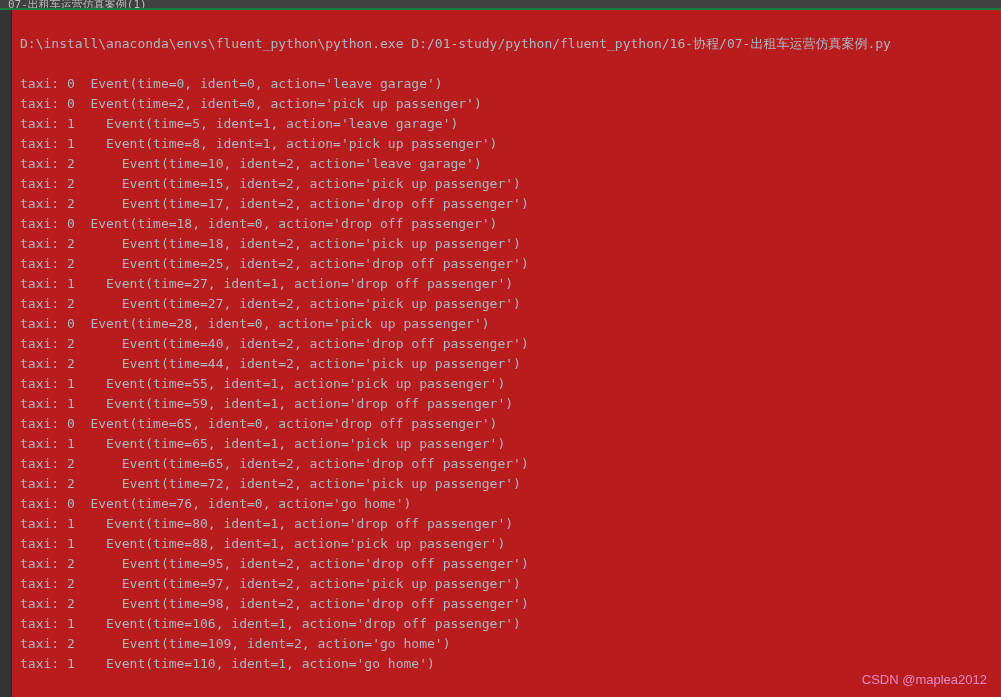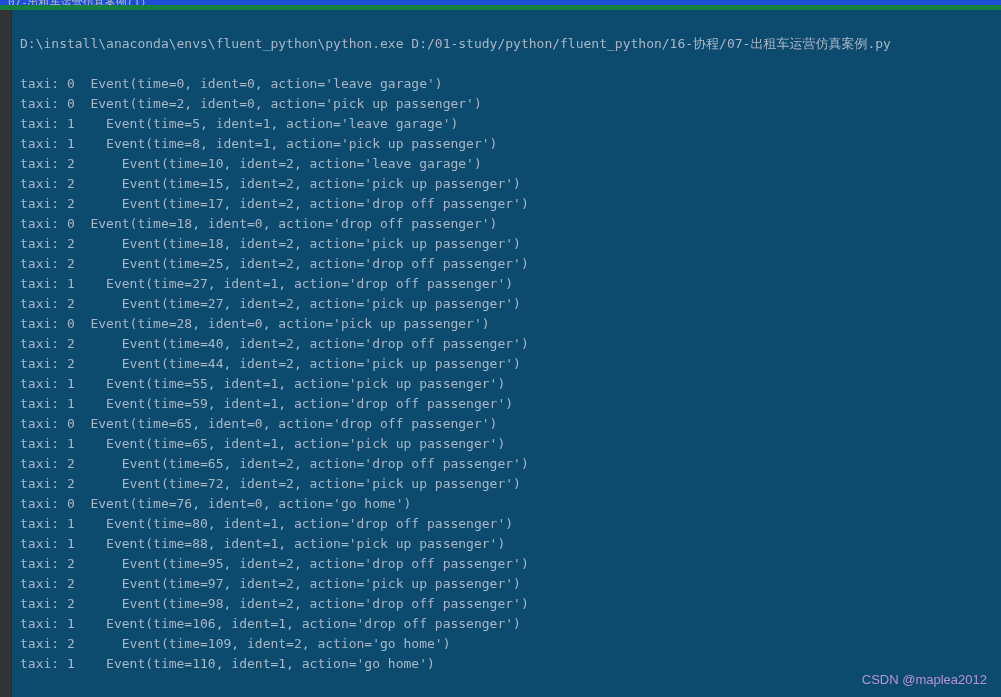--- a/index.html
+++ b/index.html
@@ -7,23 +7,23 @@
       background: #2b2b2b;
       color: #a9b7c6;
       font-family: 'Consolas', 'Monaco', monospace;
       font-size: 13px;
       width: 1001px;
       height: 697px;
       overflow: hidden;
       position: relative;
     }
     .tab-bar {
-      background: #1d4ed8;
+      background: #404040;
       height: 10px;
-      border-bottom: 5px solid #15803d;
+      border-bottom: 2px solid #15803d;
       display: flex;
       align-items: center;
       padding-left: 8px;
       color: #bbbbbb;
       font-size: 11px;
       overflow: hidden;
     }
     .left-gutter {
       position: absolute;
       left: 0;
@@ -32,21 +32,21 @@
       width: 12px;
       background: #313335;
       border-right: 1px solid #282828;
     }
     .console {
       position: absolute;
       left: 12px;
       top: 10px;
       right: 0;
       bottom: 0;
-      background: #0c4a6e;
+      background: #b91c1c;
       padding: 4px 8px;
       white-space: pre;
       line-height: 20px;
     }
     .cmd-line { color: #a9b7c6; }
     .watermark {
       position: absolute;
       right: 14px;
       bottom: 10px;
       color: #f0abfc;

